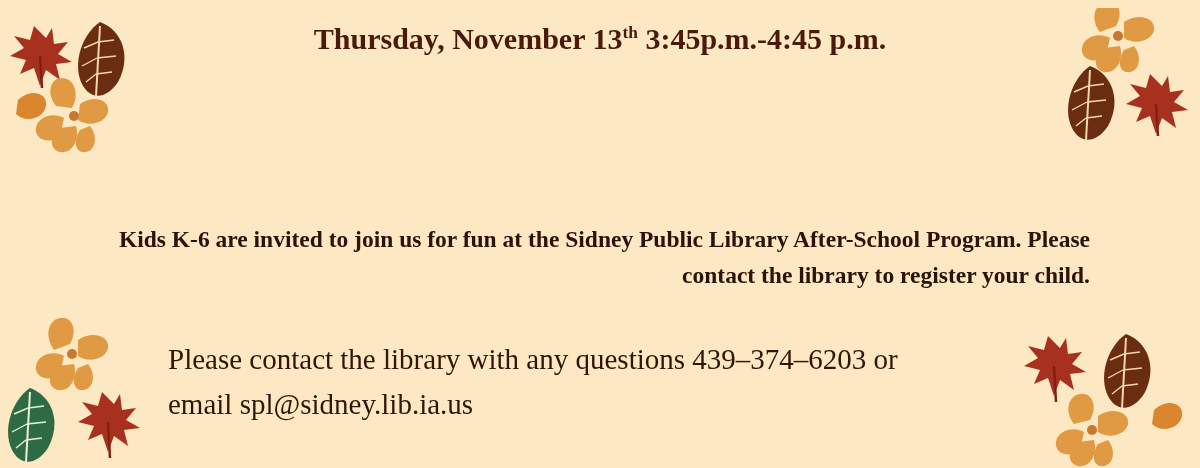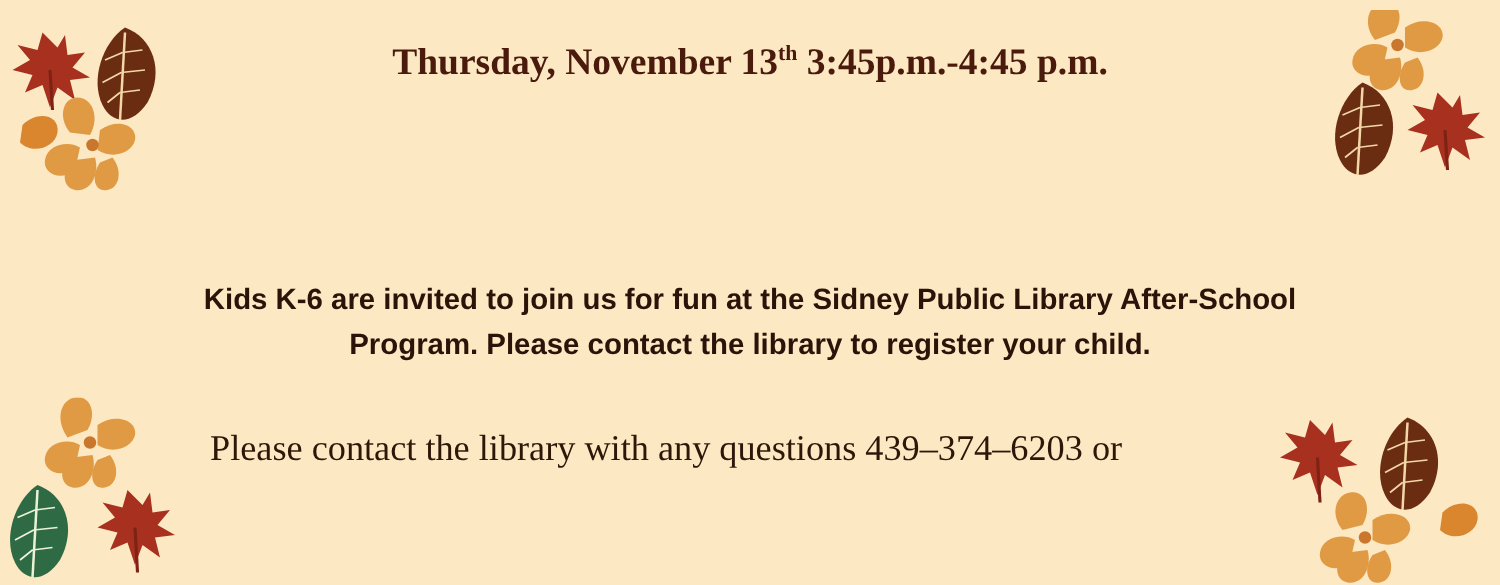--- a/index.html
+++ b/index.html
@@ -44,38 +44,38 @@
     color: #5c2012;
   }
   .title-line {
     font-family: "Liberation Serif", serif;
     font-weight: bold;
     font-size: 42px;
     line-height: 1.25;
     letter-spacing: 0.3px;
   }
   .date-line {
-    margin-top: 14px;
+    margin-top: 4px;
     font-family: "Liberation Serif", serif;
     font-weight: bold;
     font-size: 30px;
     color: #4a1a0c;
   }
   .date-line sup {
     font-size: 0.58em;
     vertical-align: super;
   }
 
   .body-block {
     position: absolute;
     top: 222px;
     left: 110px;
     width: 980px;
-    text-align: center;
-    font-family: Liberation Sans, sans-serif;
+    text-align: right;
+    font-family: Liberation Serif, serif;
     font-weight: bold;
     font-size: 23.5px;
     line-height: 1.52;
     color: #2a1308;
   }
 
   .contact-block {
     position: absolute;
     top: 338px;
     left: 168px;
@@ -215,16 +215,17 @@
 
   <div class="title-block">
     <div class="date-line"><span>Thursday, November 13</span><sup>th</sup><span> 3:45p.m.-4:45 p.m.</span></div>
   </div>
 
   <div class="body-block">Kids K-6 are invited to join us for fun at the Sidney Public Library After-School Program. Please contact the library to register your child.</div>
 
   <div class="contact-block">
     <div>Please contact the library with any questions 439–374–6203 or</div>
     <div>
+      <span class="contact-row2">email spl@sidney.lib.ia.us</span>
     </div>
   </div>
 
 </div>
 
 </body></html>

